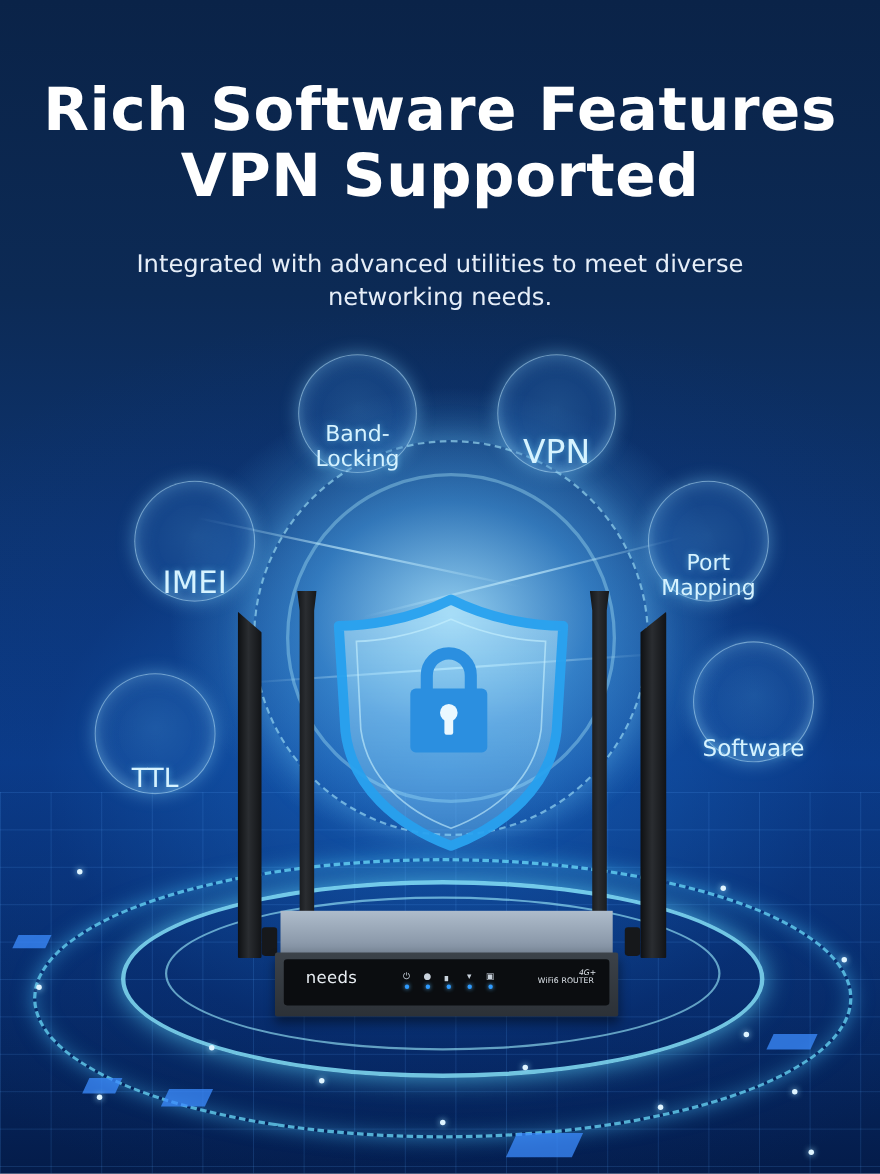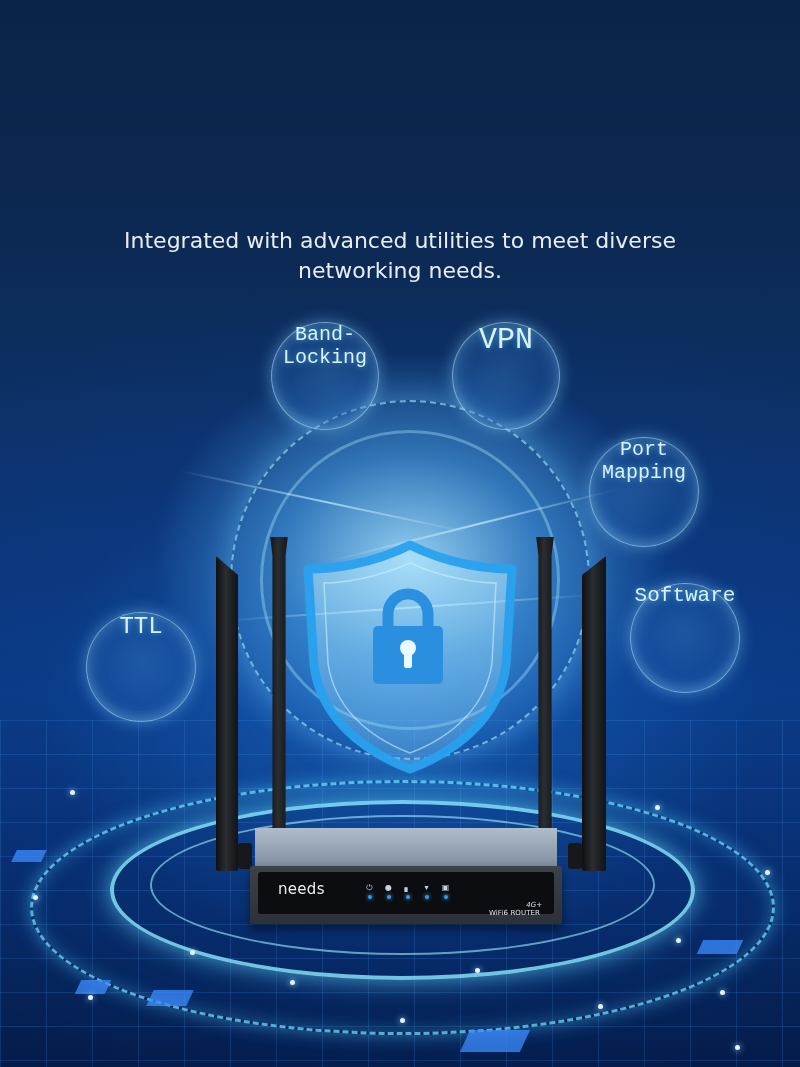--- a/index.html
+++ b/index.html
@@ -97,32 +97,31 @@
     }
     .brand {
       position: absolute; left: 278px; top: 880px; color: #e9eef3;
       font-size: 15px; letter-spacing: 0.3px;
     }
     .leds { position: absolute; left: 365px; top: 883px; display: flex; gap: 10px; }
     .led { width: 9px; display: flex; flex-direction: column; align-items: center; gap: 3px; }
     .led-glyph { font-size: 8px; color: #c9d2dc; line-height: 9px; }
     .led-light { width: 4px; height: 4px; border-radius: 50%; background: #2f9bff; box-shadow: 0 0 4px #55b8ff; }
     .model { position: absolute; left: 487px; top: 880px; text-align: right; width: 55px; }
-    .model-badge { font-size: 7px; color: #e0e6ec; font-style: italic; display: block; margin-top: 21px; }
+    .model-badge { font-size: 7px; color: #e0e6ec; font-style: italic; display: block; }
     .model-text { font-size: 7px; color: #e0e6ec; display: block; letter-spacing: 0.1px; text-align: center; }
 
     
     .bubble {
       position: absolute; border-radius: 50%;
       background: radial-gradient(circle at 50% 45%, rgba(60,130,200,0.35) 0%, rgba(30,90,170,0.35) 60%, rgba(140,210,255,0.35) 100%);
       border: 1.5px solid rgba(190,235,255,0.55);
       box-shadow: 0 0 16px rgba(130,210,255,0.45), inset 0 0 18px rgba(160,225,255,0.35);
-      display: flex; align-items: flex-start; justify-content: center; text-align: center;
+      display: flex; align-items: flex-end; justify-content: center; text-align: center;
       color: #d6f3ff;
-      font-family: Liberation Mono, monospace;
     }
     .bubble span { display: block; text-shadow: 0 0 6px rgba(120,220,255,0.6); }
     .b-band { left: 271px; top: 322px; width: 108px; height: 108px; font-size: 20px; line-height: 23px; }
     .b-vpn  { left: 452px; top: 322px; width: 108px; height: 108px; font-size: 30px; }
     .b-imei { left: 122px; top: 437px; width: 110px; height: 110px; font-size: 28px; }
     .b-port { left: 589px; top: 437px; width: 110px; height: 110px; font-size: 20px; line-height: 23px; }
     .b-ttl  { left: 86px;  top: 612px; width: 110px; height: 110px; font-size: 24px; }
     .b-fw   { left: 630px; top: 583px; width: 110px; height: 110px; font-size: 21px; }
 
     .glow-streak {
@@ -158,20 +157,24 @@
   <div class="dot" style="left:290px;top:980px;"></div>
   <div class="dot" style="left:400px;top:1018px;"></div>
   <div class="dot" style="left:475px;top:968px;"></div>
   <div class="dot" style="left:598px;top:1004px;"></div>
   <div class="dot" style="left:676px;top:938px;"></div>
   <div class="dot" style="left:720px;top:990px;"></div>
   <div class="dot" style="left:735px;top:1045px;"></div>
   <div class="dot" style="left:765px;top:870px;"></div>
   <div class="dot" style="left:655px;top:805px;"></div>
 
+  <div class="headline">
+    <div>Rich Software Features</div>
+    <div>VPN Supported</div>
+  </div>
   <div class="subline">
     <div>Integrated with advanced utilities to meet diverse</div>
     <div>networking needs.</div>
   </div>
 
   <svg class="shield" viewBox="0 0 220 240">
     <defs>
       <linearGradient id="shg" x1="0" y1="0" x2="0" y2="1">
         <stop offset="0" stop-color="#bfeeff" stop-opacity="0.55"></stop>
         <stop offset="1" stop-color="#7fd0ff" stop-opacity="0.35"></stop>
@@ -189,20 +192,23 @@
 
   <div class="bubble b-band">
     <div>
       <span>Band-</span>
       <span>Locking</span>
     </div>
   </div>
   <div class="bubble b-vpn">
     <span>VPN</span>
   </div>
+  <div class="bubble b-imei">
+    <span>IMEI</span>
+  </div>
   <div class="bubble b-port">
     <div>
       <span>Port</span>
       <span>Mapping</span>
     </div>
   </div>
   <div class="bubble b-ttl">
     <span>TTL</span>
   </div>
   <div class="bubble b-fw">

